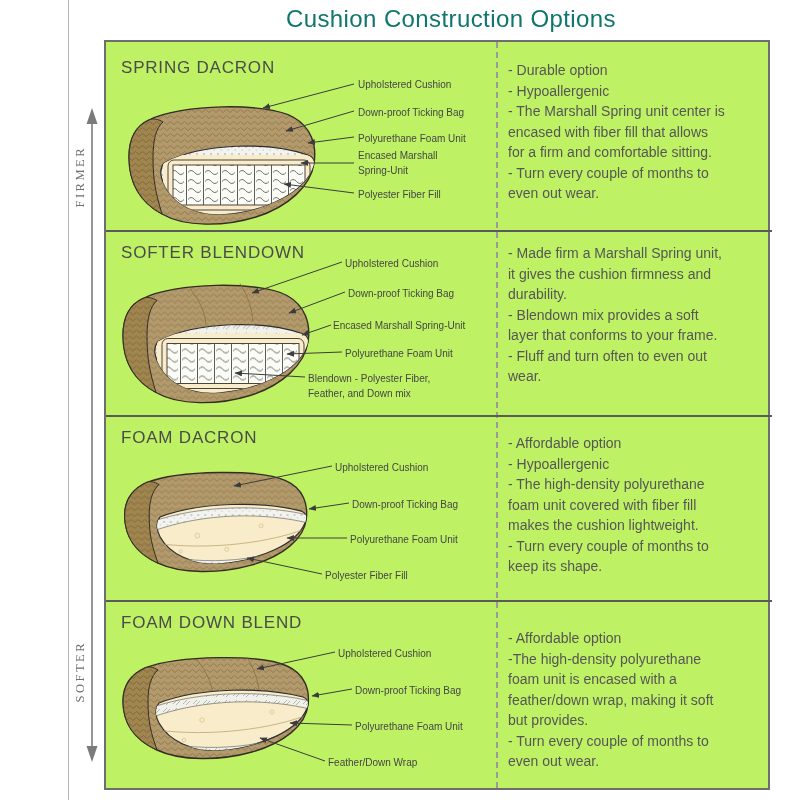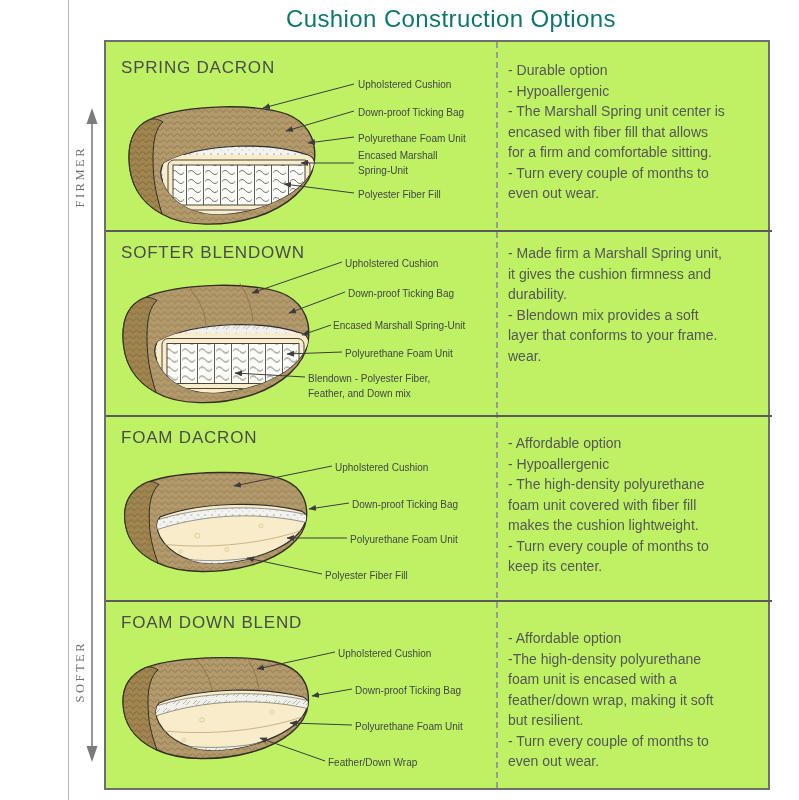--- a/index.html
+++ b/index.html
@@ -128,20 +128,21 @@
   <div class="callout" style="left:242px;top:244px">Down-proof Ticking Bag</div>
   <div class="callout" style="left:227px;top:276px">Encased Marshall Spring-Unit</div>
   <div class="callout" style="left:239px;top:304px">Polyurethane Foam Unit</div>
   <div class="callout wrap" style="left:202px;top:329px;width:160px">Blendown - Polyester Fiber, Feather, and Down mix</div>
   <div class="notes" style="top:201px">
       <div>- Made firm a Marshall Spring unit,</div>
       <div>it gives the cushion firmness and</div>
       <div>durability.</div>
       <div>- Blendown mix provides a soft</div>
       <div>layer that conforms to your frame.</div>
+      <div>- Fluff and turn often to even out</div>
       <div>wear.</div>
     </div>
 
   <div class="sec-head" style="left:15px;top:386px">FOAM DACRON</div>
   <svg class="cushion" style="left:6px;top:423px" width="205" height="108" viewBox="0 0 205 110">
     <use href="#cushB-body" fill="url(#hbL)" stroke="#332d24" stroke-width="1.4"></use>
     <use href="#cushB-side" fill="url(#hbD)" stroke="#332d24" stroke-width="1"></use>
     <use href="#cushB-lens" fill="#f8ecca" stroke="#2e2e2e" stroke-width="1.2"></use>
     <g clip-path="url(#cushB-clip)">
       <path d="M38,58 C90,40 155,40 202,52 L202,60 C155,48 92,48 38,68 Z" fill="url(#spk)" stroke="#6b6b60" stroke-width="0.7"></path>
@@ -157,21 +158,21 @@
   <div class="callout" style="left:246px;top:455px">Down-proof Ticking Bag</div>
   <div class="callout" style="left:244px;top:490px">Polyurethane Foam Unit</div>
   <div class="callout" style="left:219px;top:526px">Polyester Fiber Fill</div>
   <div class="notes" style="top:391px">
       <div>- Affordable option</div>
       <div>- Hypoallergenic</div>
       <div>- The high-density polyurethane</div>
       <div>foam unit covered with fiber fill</div>
       <div>makes the cushion lightweight.</div>
       <div>- Turn every couple of months to</div>
-      <div>keep its center.</div>
+      <div>keep its shape.</div>
     </div>
 
   <div class="sec-head" style="left:15px;top:571px">FOAM DOWN BLEND</div>
   <svg class="cushion" style="left:6px;top:608px" width="205" height="110" viewBox="0 0 205 110">
     <use href="#cushB-body" fill="url(#hbL)" stroke="#332d24" stroke-width="1.4"></use>
     <path d="M85,10 C95,22 100,34 101,46 M135,7 C142,19 146,30 147,42" fill="none" stroke="#8a7448" stroke-width="0.9"></path>
     <use href="#cushB-side" fill="url(#hbD)" stroke="#332d24" stroke-width="1"></use>
     <use href="#cushB-lens" fill="#f8ecca" stroke="#2e2e2e" stroke-width="1.2"></use>
     <g clip-path="url(#cushB-clip)">
       <path d="M38,58 C90,40 155,40 202,52 L202,60 C155,48 92,48 38,68 Z" fill="url(#fth)" stroke="#6b6b60" stroke-width="0.7"></path>
@@ -184,21 +185,21 @@
   </svg>
   <div class="callout" style="left:232px;top:604px">Upholstered Cushion</div>
   <div class="callout" style="left:249px;top:641px">Down-proof Ticking Bag</div>
   <div class="callout" style="left:249px;top:677px">Polyurethane Foam Unit</div>
   <div class="callout" style="left:222px;top:713px">Feather/Down Wrap</div>
   <div class="notes" style="top:586px">
       <div>- Affordable option</div>
       <div>-The high-density polyurethane</div>
       <div>foam unit is encased with a</div>
       <div>feather/down wrap, making it soft</div>
-      <div>but resilient.</div>
+      <div>but provides.</div>
       <div>- Turn every couple of months to</div>
       <div>even out wear.</div>
     </div>
 
   <svg class="lines-overlay" width="666" height="746" viewBox="0 0 666 746">
     <g stroke="#3c3c3c" stroke-width="1" marker-end="url(#ah)">
       <line x1="248" y1="42" x2="157" y2="66"></line>
       <line x1="248" y1="69" x2="180" y2="89"></line>
       <line x1="248" y1="95" x2="202" y2="101"></line>
       <line x1="248" y1="121" x2="195" y2="121"></line>

